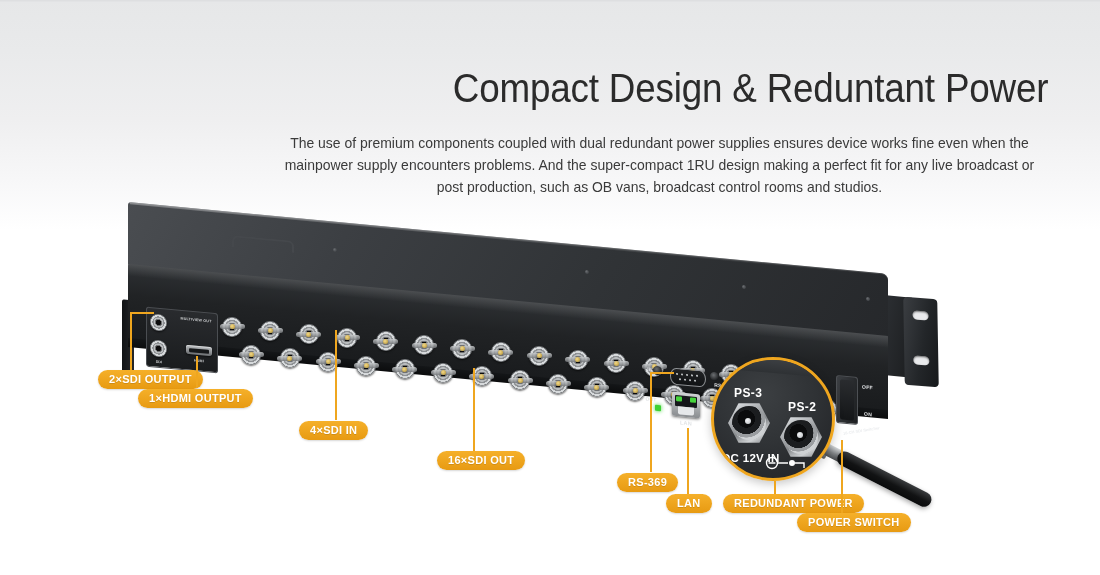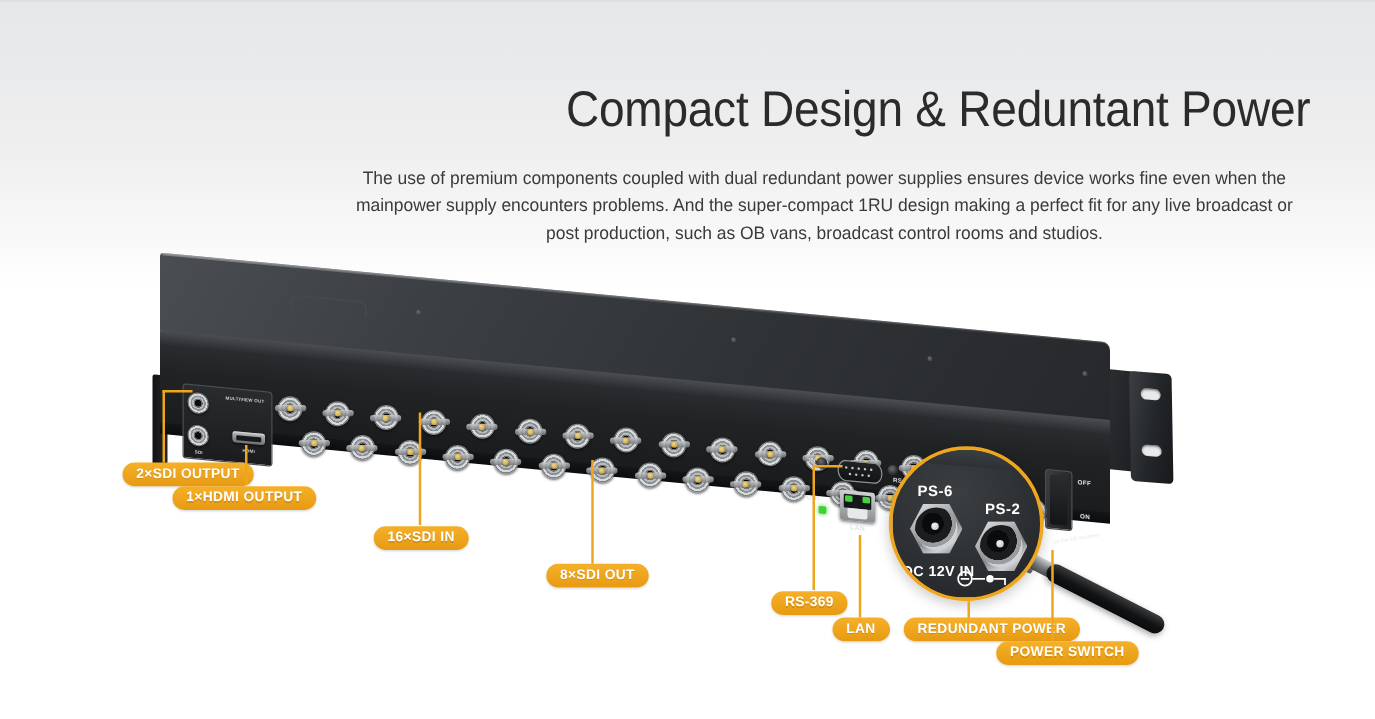--- a/index.html
+++ b/index.html
@@ -443,21 +443,21 @@
   <div class="model-badge">16-CH SDI Switcher</div>
 
   <div class="cable-ring"></div>
   <div class="cable-ferrule"></div>
   <div class="cable"></div>
 
   <div class="magnifier">
     <div class="mag-inner">
       <div class="mag-topbar"></div>
 
-      <div class="ps-label" style="left:20px;top:26px;">PS-6</div>
+      <div class="ps-label" style="left:20px;top:26px;">PS-3</div>
       <div class="ps-label" style="left:74px;top:40px;">PS-2</div>
 
       <div class="psu-jack" style="left:14px;top:42px;">
         <div class="psu-hex"></div>
           <div class="psu-barrel"></div>
           <div class="psu-pin"></div>
       </div>
       <div class="psu-jack" style="left:66px;top:56px;">
         <div class="psu-hex"></div>
           <div class="psu-barrel"></div>
@@ -479,24 +479,24 @@
   </div>
 
   <div class="lead-v" style="left:130px;top:312px;height:58px;"></div>
   <div class="lead-h" style="left:130px;top:312px;width:24px;"></div>
   <div class="pill" style="left:86px;top:370px;margin-left:12px;">2×SDI OUTPUT</div>
 
   <div class="lead-v" style="left:196px;top:356px;height:32px;"></div>
   <div class="pill" style="left:138px;top:389px;">1×HDMI OUTPUT</div>
 
   <div class="lead-v" style="left:335px;top:330px;height:90px;"></div>
-  <div class="pill" style="left:299px;top:421px;">16×SDI IN</div>
+  <div class="pill" style="left:299px;top:421px;">4×SDI IN</div>
 
   <div class="lead-v" style="left:473px;top:368px;height:83px;"></div>
-  <div class="pill" style="left:437px;top:451px;">8×SDI OUT</div>
+  <div class="pill" style="left:437px;top:451px;">16×SDI OUT</div>
 
   <div class="lead-v" style="left:650px;top:372px;height:100px;"></div>
   <div class="lead-h" style="left:650px;top:372px;width:24px;"></div>
   <div class="pill" style="left:617px;top:473px;">RS-369</div>
 
   <div class="lead-v" style="left:687px;top:428px;height:66px;"></div>
   <div class="pill" style="left:666px;top:494px;">LAN</div>
 
   <div class="lead-v" style="left:774px;top:481px;height:16px;"></div>
   <div class="pill" style="left:723px;top:494px;">REDUNDANT POWER</div>

